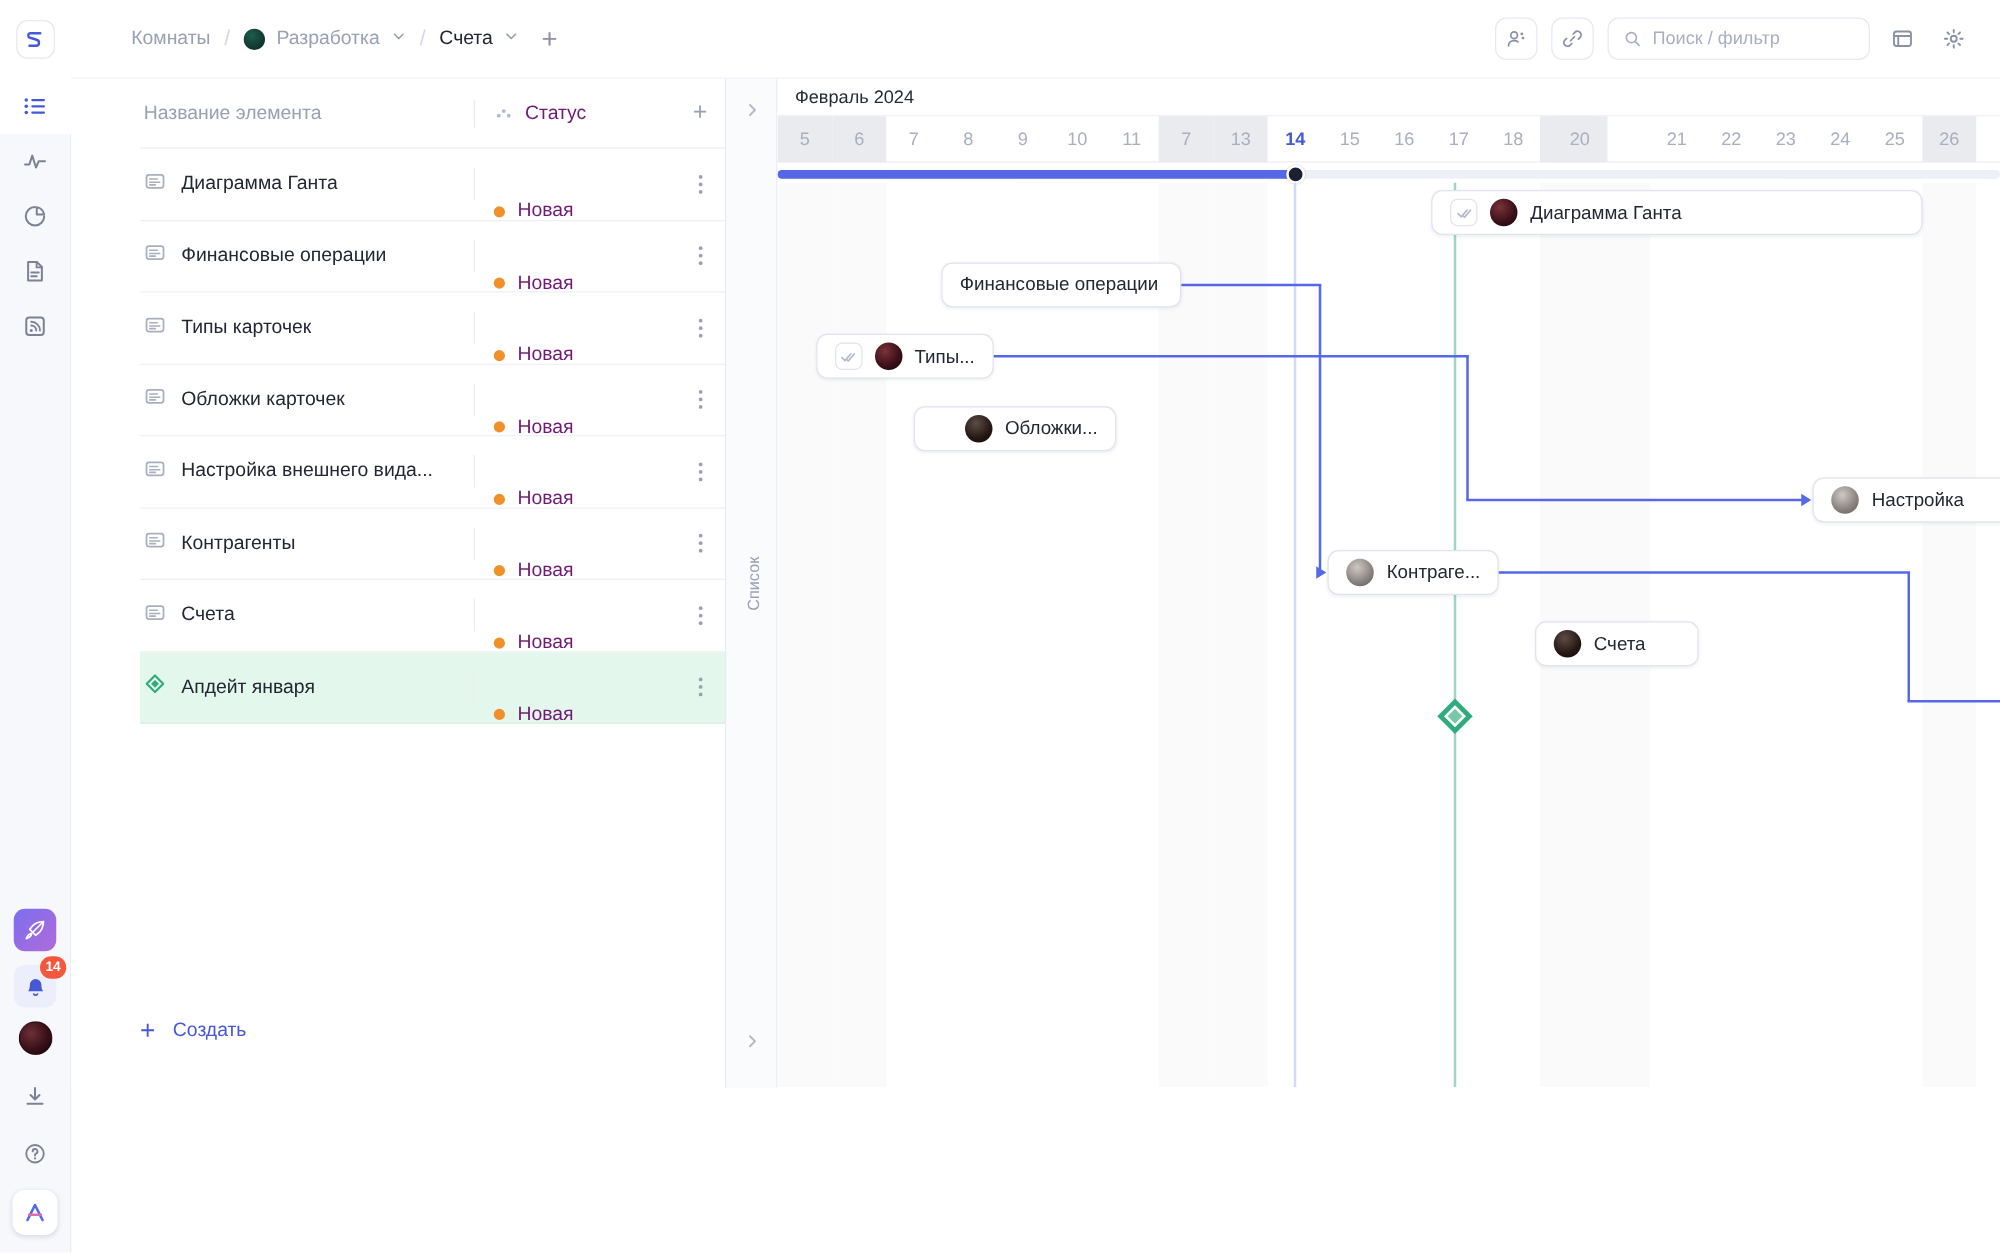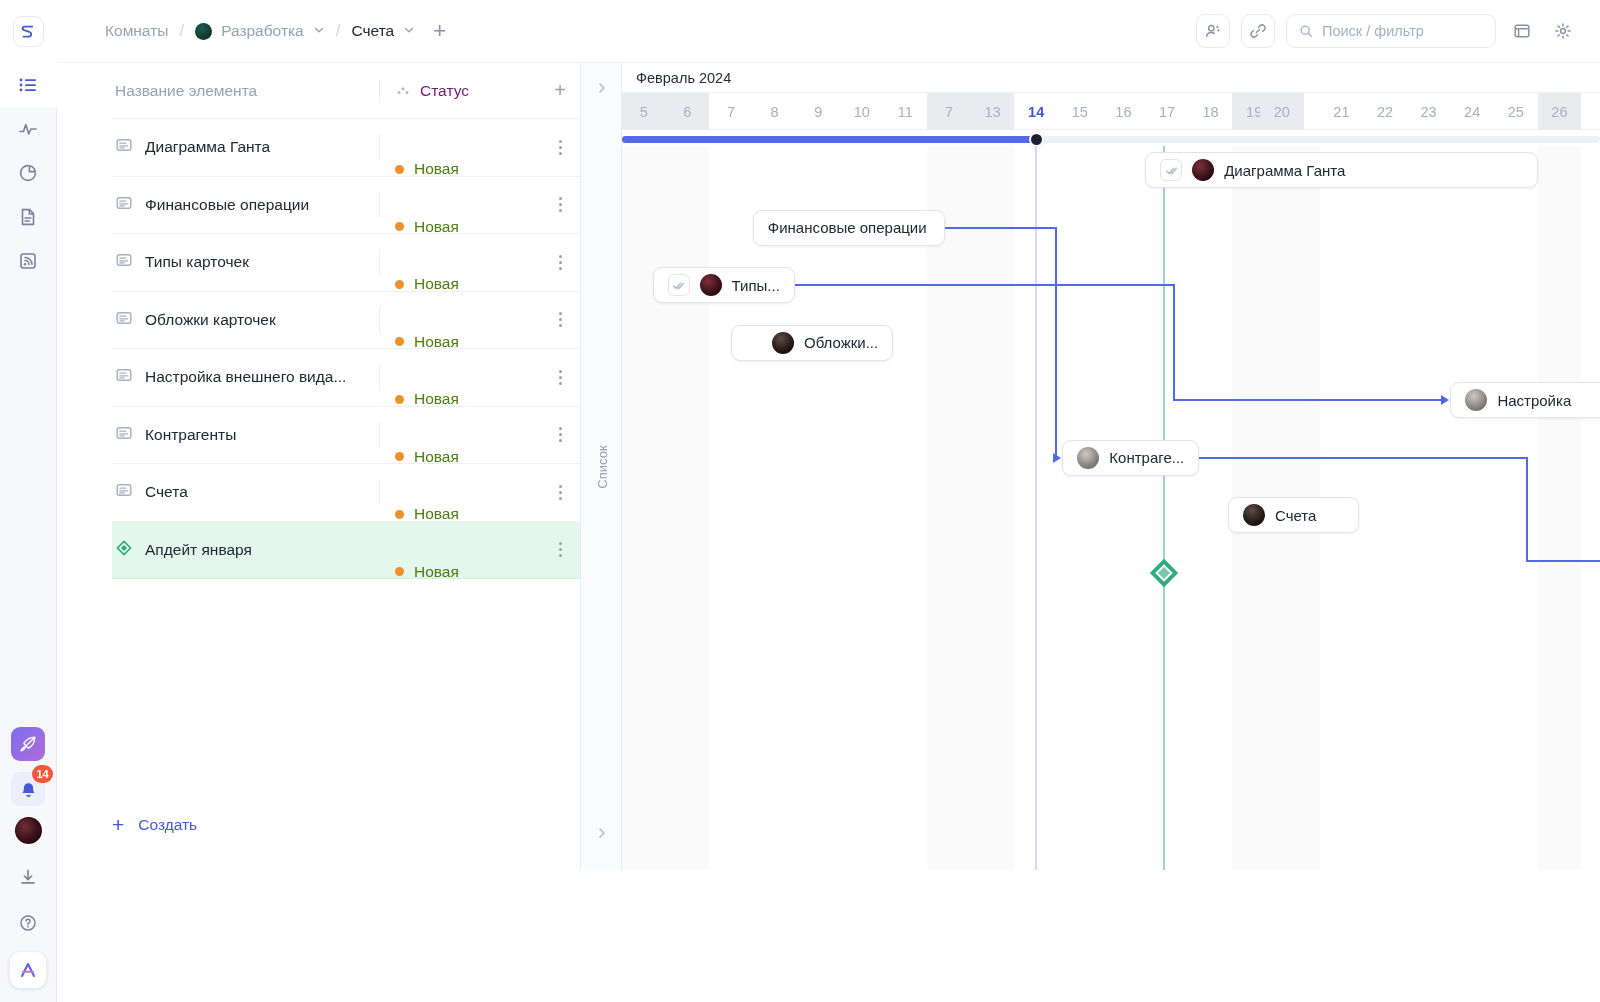--- a/index.html
+++ b/index.html
@@ -127,21 +127,21 @@
   .t-row {
     height: 57.5px; display: flex; align-items: center;
     border-bottom: 1px solid #eef0f5; cursor: pointer; position: relative;
   }
   .t-row.milestone { background: #e3f7ec; border-bottom: 1px solid #d5f0e2; }
   .cell-name { flex: 1 1 auto; display: flex; align-items: center; gap: 12px; padding-left: 3px; min-width: 0; }
   .cell-name .label {
     font-size: 15.5px; color: #232733; white-space: nowrap; overflow: hidden; text-overflow: ellipsis;
   }
   .cell-div { width: 1px; height: 26px; background: #eceef4; }
-  .cell-status { width: 160px; display: flex; align-items: center; gap: 10px; padding-left: 15px; font-size: 15.5px; color: #4d7c0f; margin-top: 44px; }
+  .cell-status { width: 160px; display: flex; align-items: center; gap: 10px; padding-left: 15px; font-size: 15.5px; color: #701a75; margin-top: 44px; }
   .sdot { width: 9px; height: 9px; border-radius: 50%; background: #f0902a; flex:0 0 9px; }
   .cell-menu { width: 40px; display: flex; align-items: center; justify-content: center; color: #9aa0b4; cursor: pointer; }
   .kebab { display:flex; flex-direction:column; gap:3px; align-items:center; }
   .kebab i { width:3px; height:3px; border-radius:50%; background:#9aa0b4; display:block; }
 
   .create-btn {
     position: absolute; left: 55px; bottom: 35px;
     display: flex; align-items: center; gap: 14px;
     color: #4458d8; font-size: 15.5px; cursor: pointer;
   }
@@ -587,21 +587,21 @@
             <div class="g-day" style="left: 218px; width: 43.6px;">10</div>
             <div class="g-day" style="left: 261.6px; width: 43.6px;">11</div>
             <div class="g-day weekend" style="left: 305.2px; width: 43.6px;">7</div>
             <div class="g-day weekend" style="left: 348.8px; width: 43.6px;">13</div>
             <div class="g-day today" style="left: 392.4px; width: 43.6px;">14</div>
             <div class="g-day" style="left: 436px; width: 43.6px;">15</div>
             <div class="g-day" style="left: 479.6px; width: 43.6px;">16</div>
             <div class="g-day" style="left: 523.2px; width: 43.6px;">17</div>
             <div class="g-day" style="left: 566.8px; width: 43.6px;">18</div>
             <div class="g-day weekend" style="left: 610.4px; width: 43.6px;">19</div>
-            <div class="g-day weekend" style="left: 638px; width: 43.6px;">20</div>
+            <div class="g-day weekend" style="left: 620px; width: 43.6px;">20</div>
             <div class="g-day" style="left: 697.6px; width: 43.6px;">21</div>
             <div class="g-day" style="left: 741.2px; width: 43.6px;">22</div>
             <div class="g-day" style="left: 784.8px; width: 43.6px;">23</div>
             <div class="g-day" style="left: 828.4px; width: 43.6px;">24</div>
             <div class="g-day" style="left: 872px; width: 43.6px;">25</div>
             <div class="g-day weekend" style="left: 915.6px; width: 43.6px;">26</div>
           </div>
         <div class="g-progress" id="g-progress" style="top: 71px;">
             <div class="prog-track"></div>
    <div class="prog-fill" style="width:414.20000000000005px"></div>

